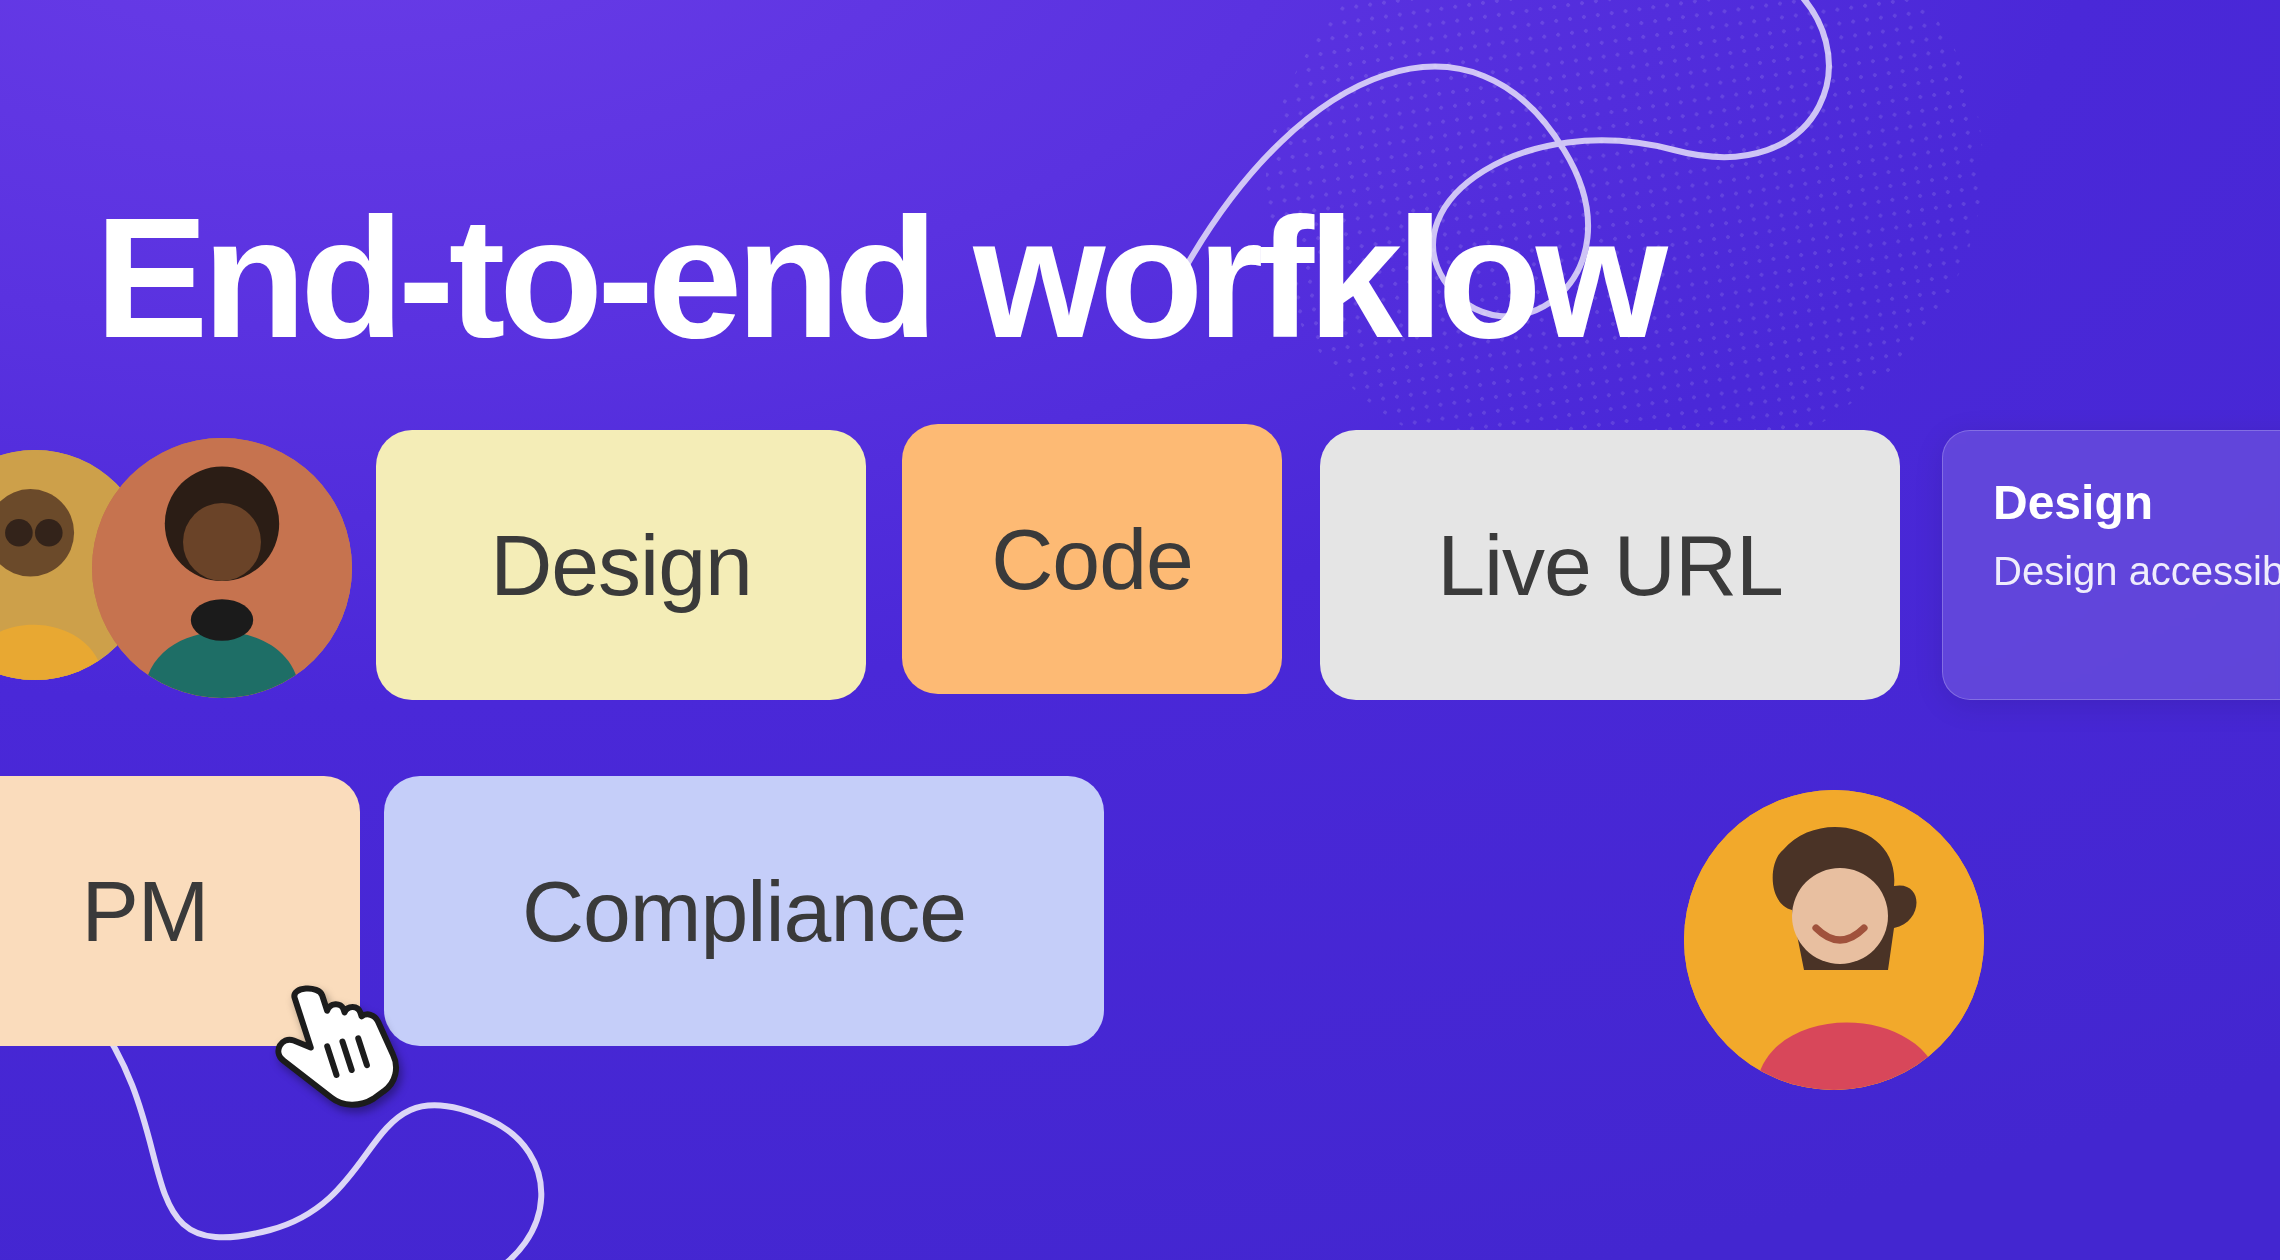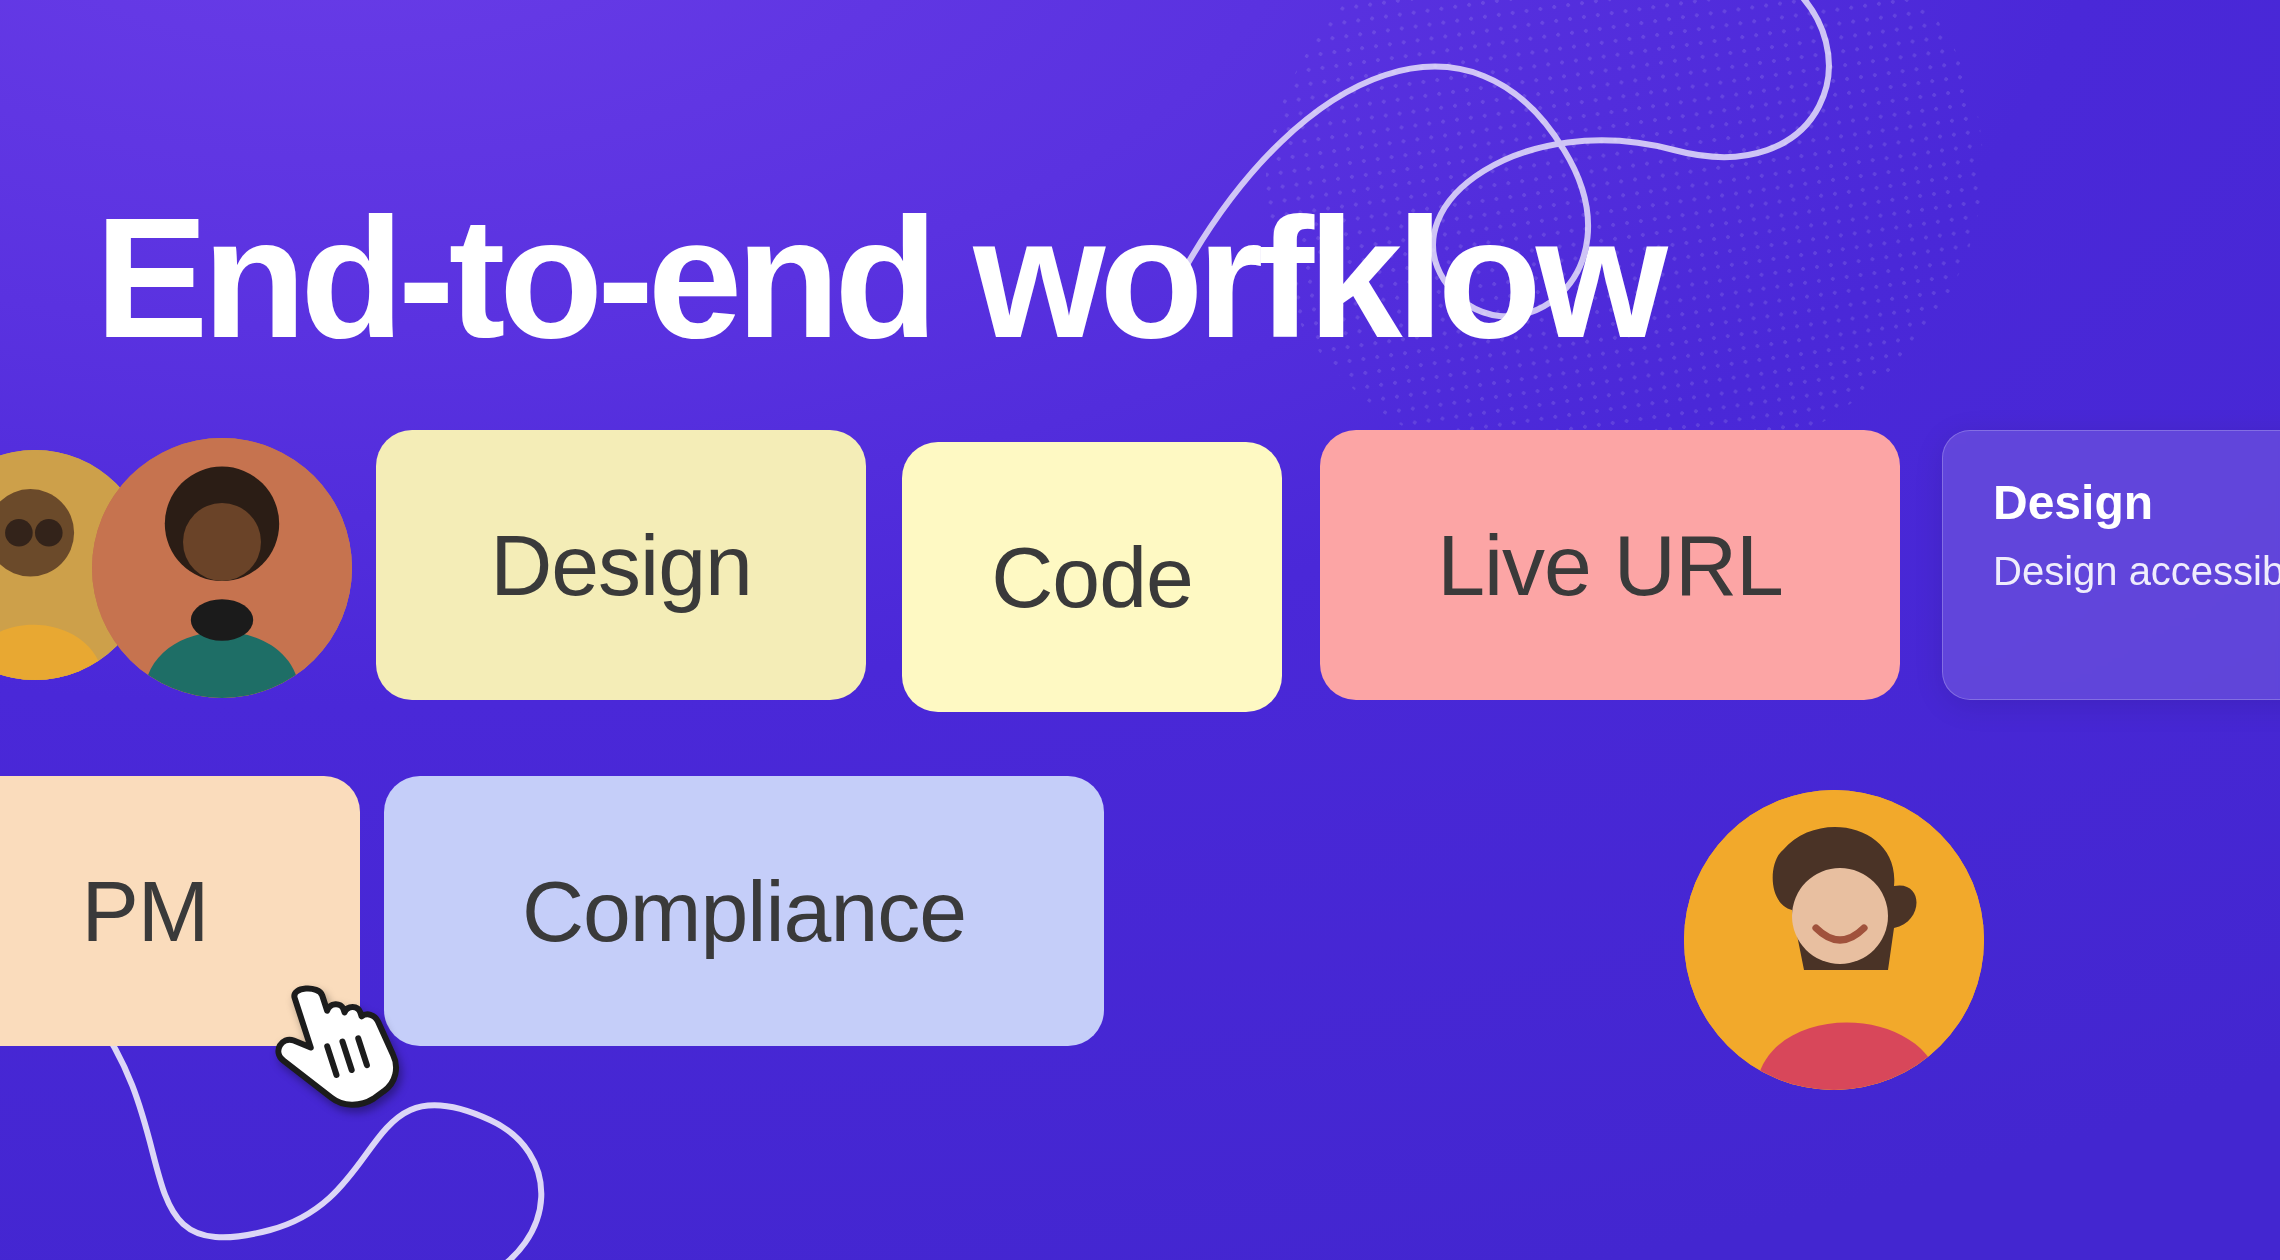--- a/index.html
+++ b/index.html
@@ -83,22 +83,22 @@
     border-radius: 36px;
     display: flex;
     align-items: center;
     justify-content: center;
     font-size: 86px;
     font-weight: 500;
     color: #3a3a3a;
     letter-spacing: -1px;
   }
   .card-design   { top: 430px; left: 376px;  width: 490px; height: 270px; background:#f4edb7; }
-  .card-code     { top: 442px; left: 902px;  width: 380px; height: 270px; background:#fef9c3; }
-  .card-liveurl  { top: 430px; left: 1320px; width: 580px; height: 270px; background:#fca5a5;text-align:right; }
+  .card-code     { top: 424px; left: 902px;  width: 380px; height: 270px; background:#fdba74; }
+  .card-liveurl  { top: 430px; left: 1320px; width: 580px; height: 270px; background:#e5e5e5;text-align:right; }
 
   .card-pm       { top: 776px; left: -70px;  width: 430px; height: 270px; background:#fadcbc; }
   .card-compliance{top: 776px; left: 384px;  width: 720px; height: 270px; background:#c5cef9; }
 
   
   .panel {
     position: absolute;
     border-radius: 28px;
     background: rgba(255,255,255,0.14);
     border: 1px solid rgba(255,255,255,0.22);

